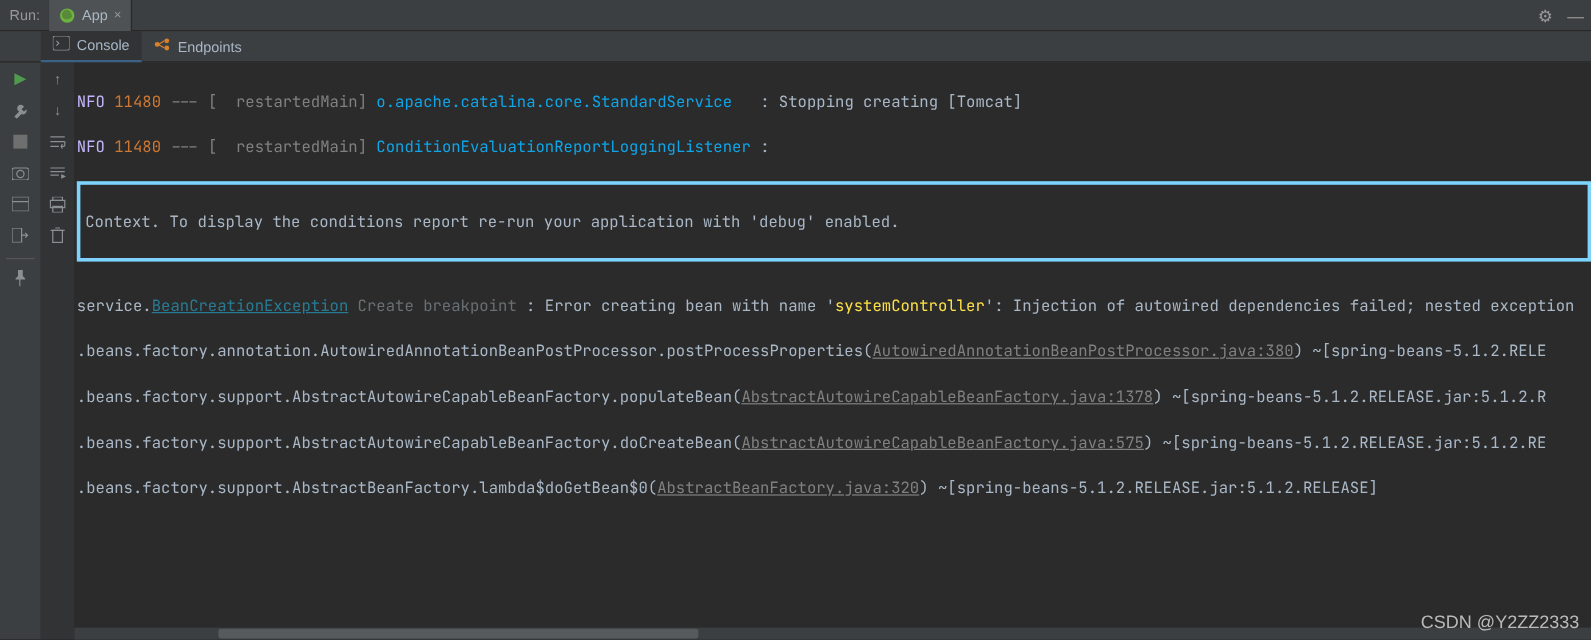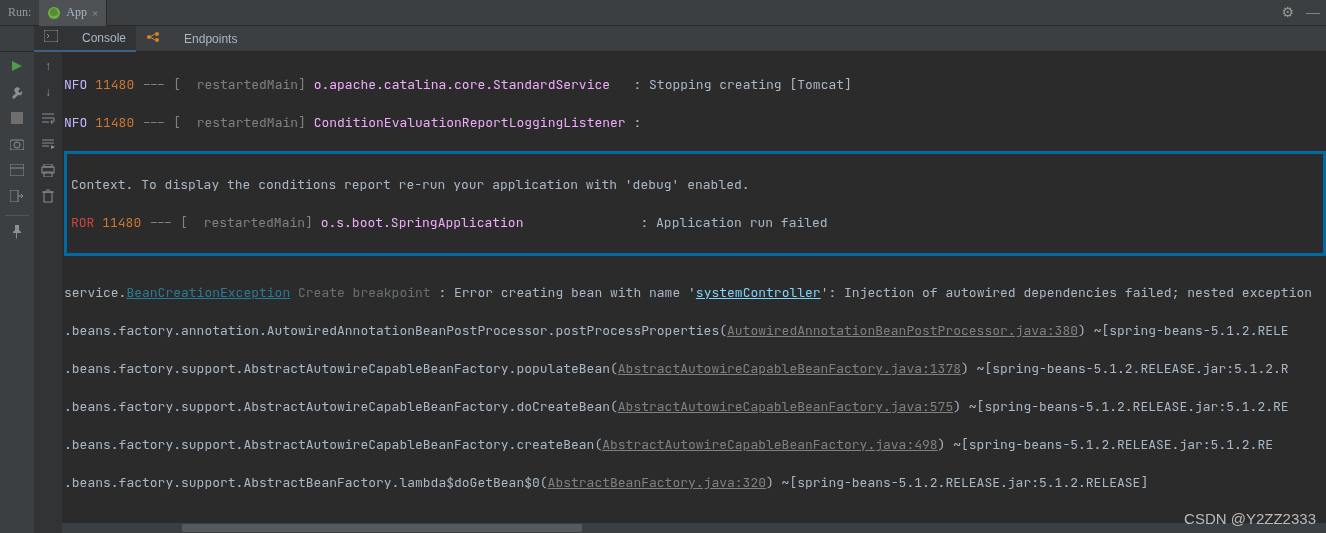--- a/index.html
+++ b/index.html
@@ -13,21 +13,20 @@
   overflow: hidden;
   display: flex;
   flex-direction: column;
 }
 .topbar {
   background: #3c3f41;
   height: 26px;
   display: flex;
   align-items: center;
   border-bottom: 1px solid #282828;
-  font-family: Liberation Serif, serif;
 }
 .run-label { color: #999; padding: 0 8px; }
 .tab {
   background: #4e5254;
   height: 26px;
   display: flex;
   align-items: center;
   padding: 0 8px;
   border-right: 1px solid #282828;
   gap: 5px;
@@ -57,21 +56,21 @@
   gap: 6px;
 }
 .gutter-icon {
   width: 20px; height: 20px;
   display: flex; align-items: center; justify-content: center;
   color: #8a8f92;
   cursor: pointer;
 }
 .sub-tab {
   display: flex; align-items: center;
-  height: 26px; padding: 0 10px; gap: 24px;
+  height: 26px; padding: 0 10px; gap: 6px;
   cursor: pointer;
   text-align: right;
 }
 .sub-tab.active { border-bottom: 2px solid #3d6185; background: #313335; }
 .main-area { flex: 1; display: flex; overflow: hidden; }
 .secondary-gutter {
   width: 28px;
   background: #313335;
   display: flex;
   flex-direction: column;
@@ -86,27 +85,27 @@
   font-size: 13px;
   line-height: 19px;
   padding: 4px 0 0 2px;
   overflow: hidden;
   white-space: pre;
 }
 .line { white-space: pre; }
 .info { color: #c4b5fd; }
 .pid { color: #cc7832; text-align: center; }
 .gray { color: #808080; }
-.logger-cyan { color: #f0abfc; text-align: center; }
+.logger-cyan { color: #0ea5e9; text-align: center; }
 .error { color: #cc4444; }
 .link { color: #287b94; text-decoration: underline; cursor: pointer; }
-.link-purple { color: #7dd3fc; text-decoration: underline; cursor: pointer; }
+.link-purple { color: #fde047; cursor: pointer; }
 .src-link { color: #808080; text-decoration: underline; cursor: pointer; }
 .highlight-box {
-  border: 3px solid #0369a1;
+  border: 3px solid #7dd3fc;
   padding: 2px 4px;
   margin-bottom: 8px;
 }
 .watermark {
   position: absolute;
   right: 10px; bottom: 6px;
   color: #c9c9c9; font-size: 15px;
   font-family: "Segoe UI", sans-serif;
   opacity: 0.9;
 }
@@ -245,27 +244,25 @@
           <line x1="4" y1="1" x2="8" y2="1" stroke="#8a8f92"></line>
         </svg>
       </span>
   </div>
 
   <div class="console">
 <div class="line"><span class="info">NFO</span> <span class="pid">11480</span><span class="gray"> --- [  restartedMain] </span><span class="logger-cyan">o.apache.catalina.core.StandardService  </span><span> : Stopping creating [Tomcat]</span></div>
 <div class="line"><span class="info">NFO</span> <span class="pid">11480</span><span class="gray"> --- [  restartedMain] </span><span class="logger-cyan">ConditionEvaluationReportLoggingListener</span><span> :</span></div>
 <div class="highlight-box">
 <div class="line">Context. To display the conditions report re-run your application with 'debug' enabled.</div>
-<div class="line"><span class="error">ROR</span> <span class="pid">11480</span><span class="gray"> --- [  restartedMain] </span><span class="logger-cyan">o.s.boot.SpringApplication              </span><span> : Application run failed</span></div>
 </div>
 <div class="line"><span>service.</span><span class="link">BeanCreationException</span><span class="bp"> Create breakpoint </span><span>: Error creating bean with name '</span><span class="link-purple">systemController</span><span>': Injection of autowired dependencies failed; nested exception</span></div>
 <div class="line"><span>.beans.factory.annotation.AutowiredAnnotationBeanPostProcessor.postProcessProperties(</span><span class="src-link">AutowiredAnnotationBeanPostProcessor.java:380</span><span>) ~[spring-beans-5.1.2.RELE</span></div>
 <div class="line"><span>.beans.factory.support.AbstractAutowireCapableBeanFactory.populateBean(</span><span class="src-link">AbstractAutowireCapableBeanFactory.java:1378</span><span>) ~[spring-beans-5.1.2.RELEASE.jar:5.1.2.R</span></div>
 <div class="line"><span>.beans.factory.support.AbstractAutowireCapableBeanFactory.doCreateBean(</span><span class="src-link">AbstractAutowireCapableBeanFactory.java:575</span><span>) ~[spring-beans-5.1.2.RELEASE.jar:5.1.2.RE</span></div>
-<div class="line"><span>.beans.factory.support.AbstractAutowireCapableBeanFactory.createBean(</span><span class="src-link">AbstractAutowireCapableBeanFactory.java:498</span><span>) ~[spring-beans-5.1.2.RELEASE.jar:5.1.2.RE</span></div>
 <div class="line"><span>.beans.factory.support.AbstractBeanFactory.lambda$doGetBean$0(</span><span class="src-link">AbstractBeanFactory.java:320</span><span>) ~[spring-beans-5.1.2.RELEASE.jar:5.1.2.RELEASE]</span></div>
 
 
 
 
 
 
 
 
 

